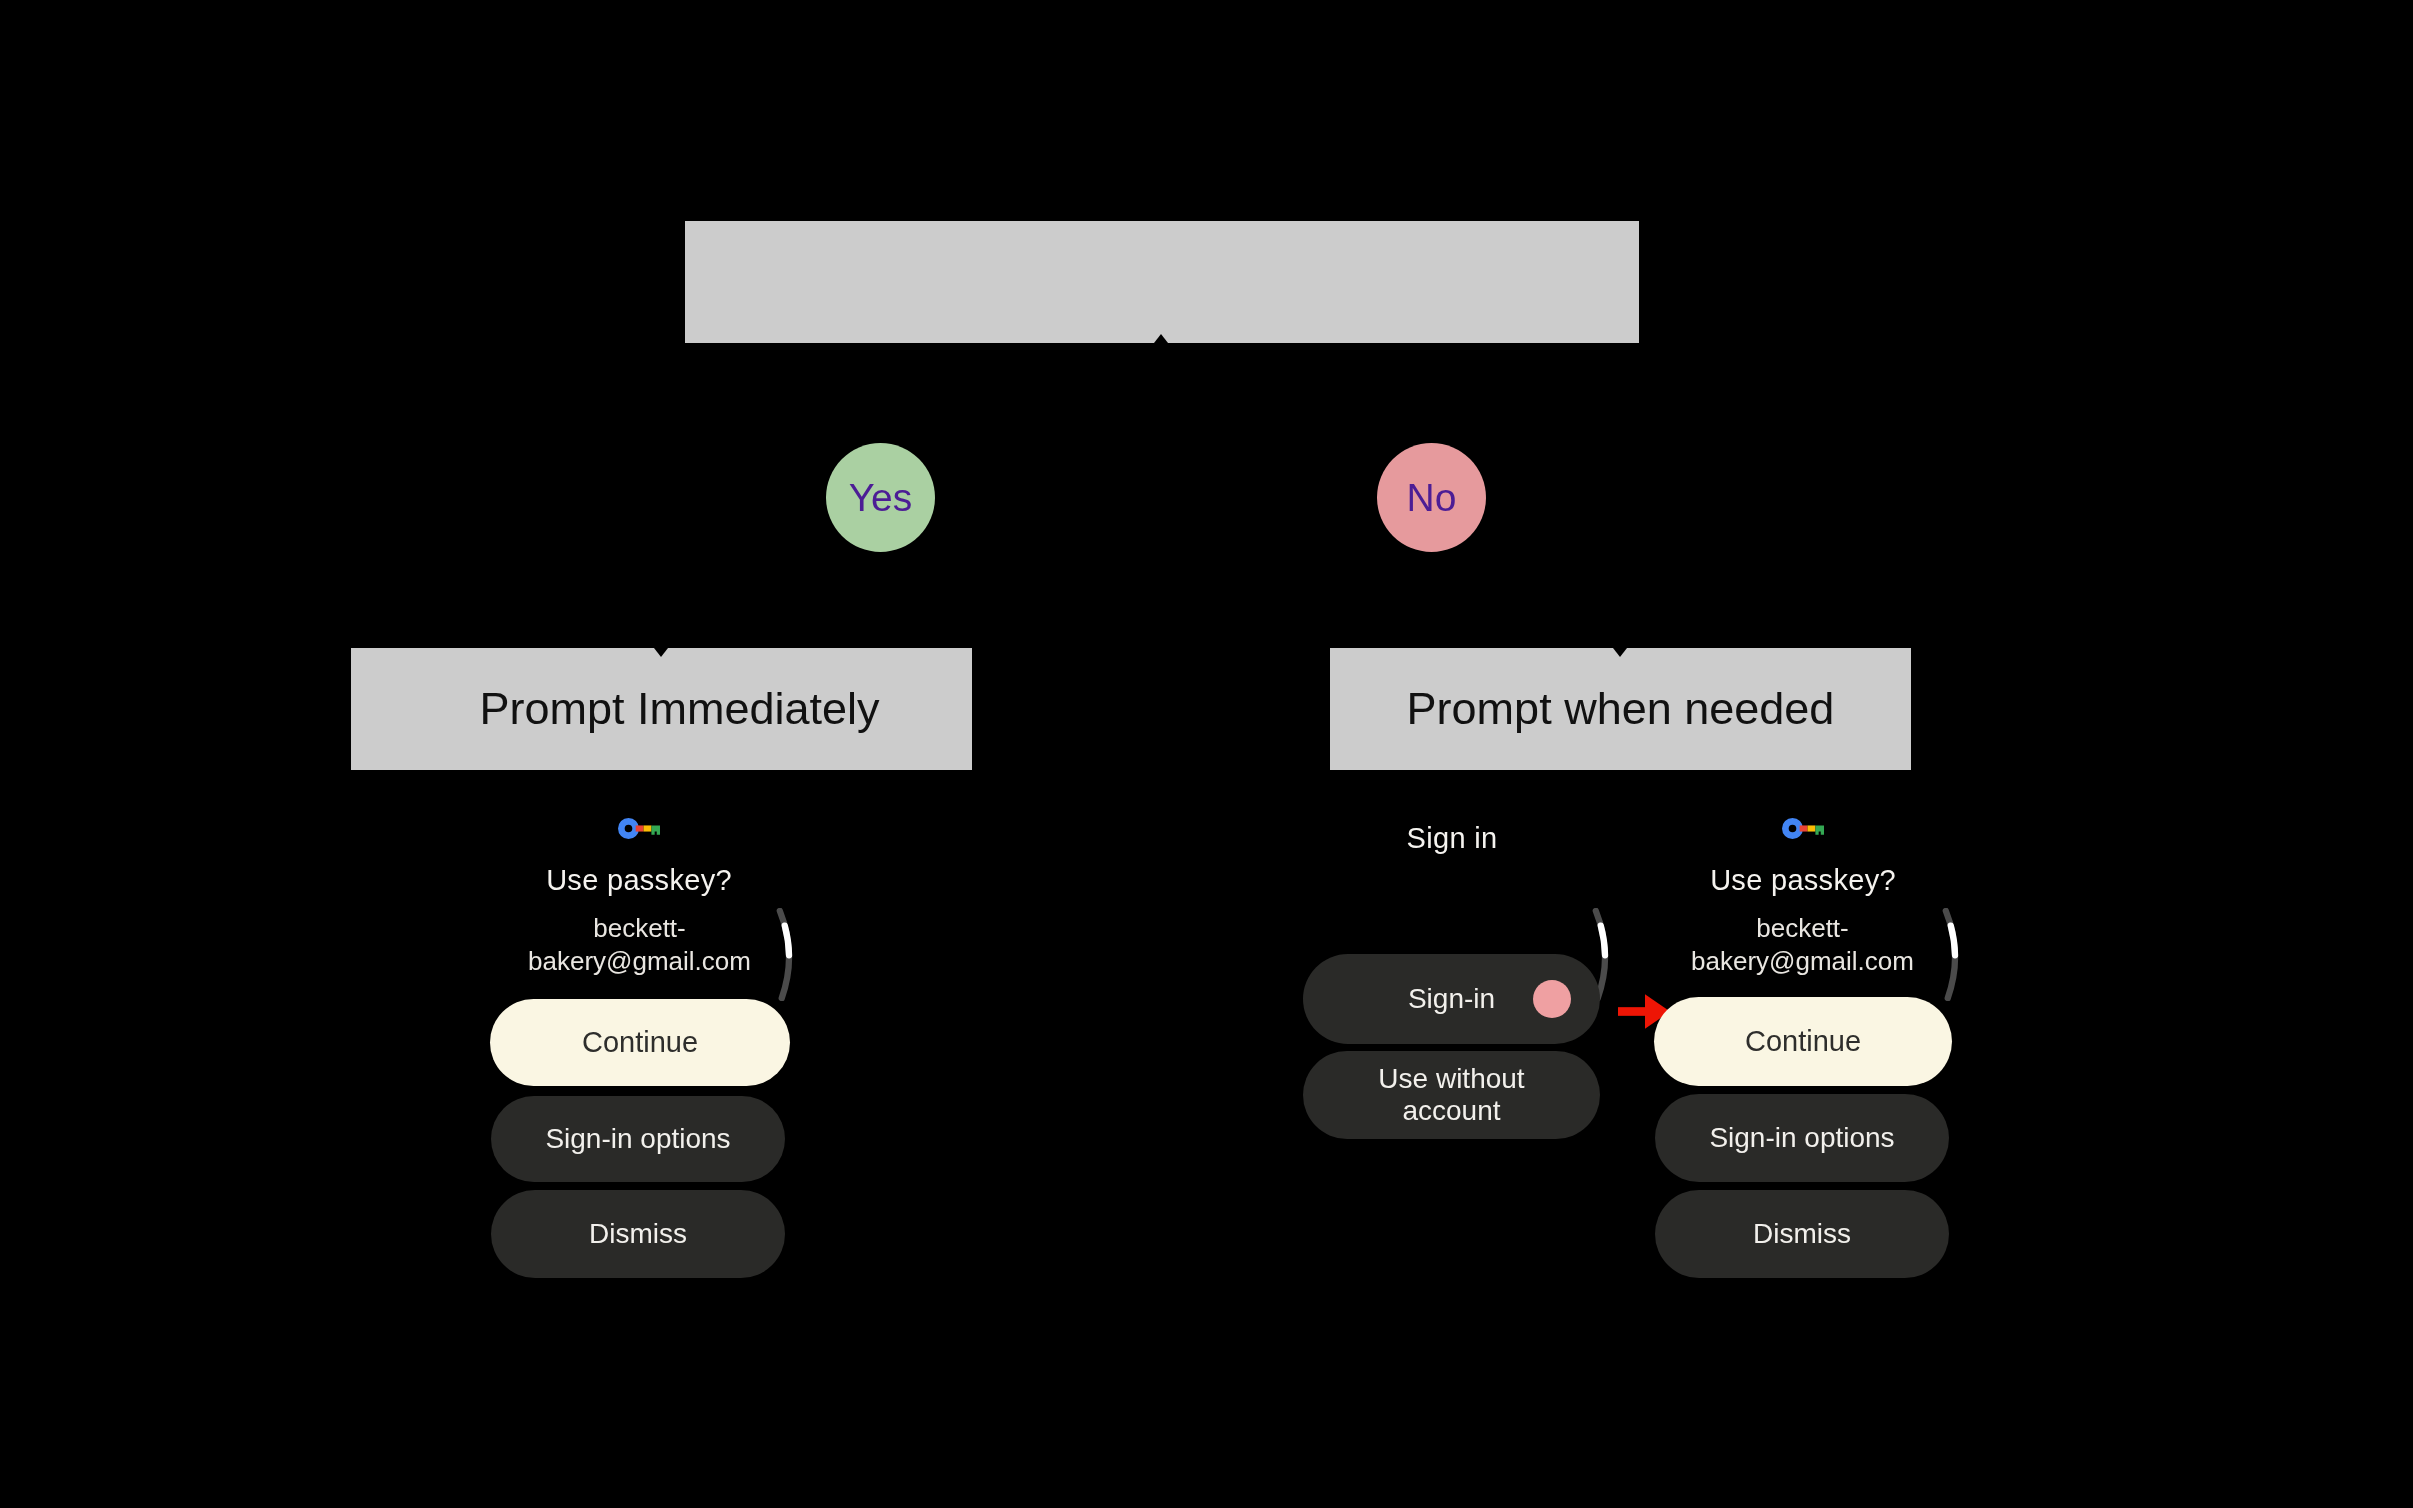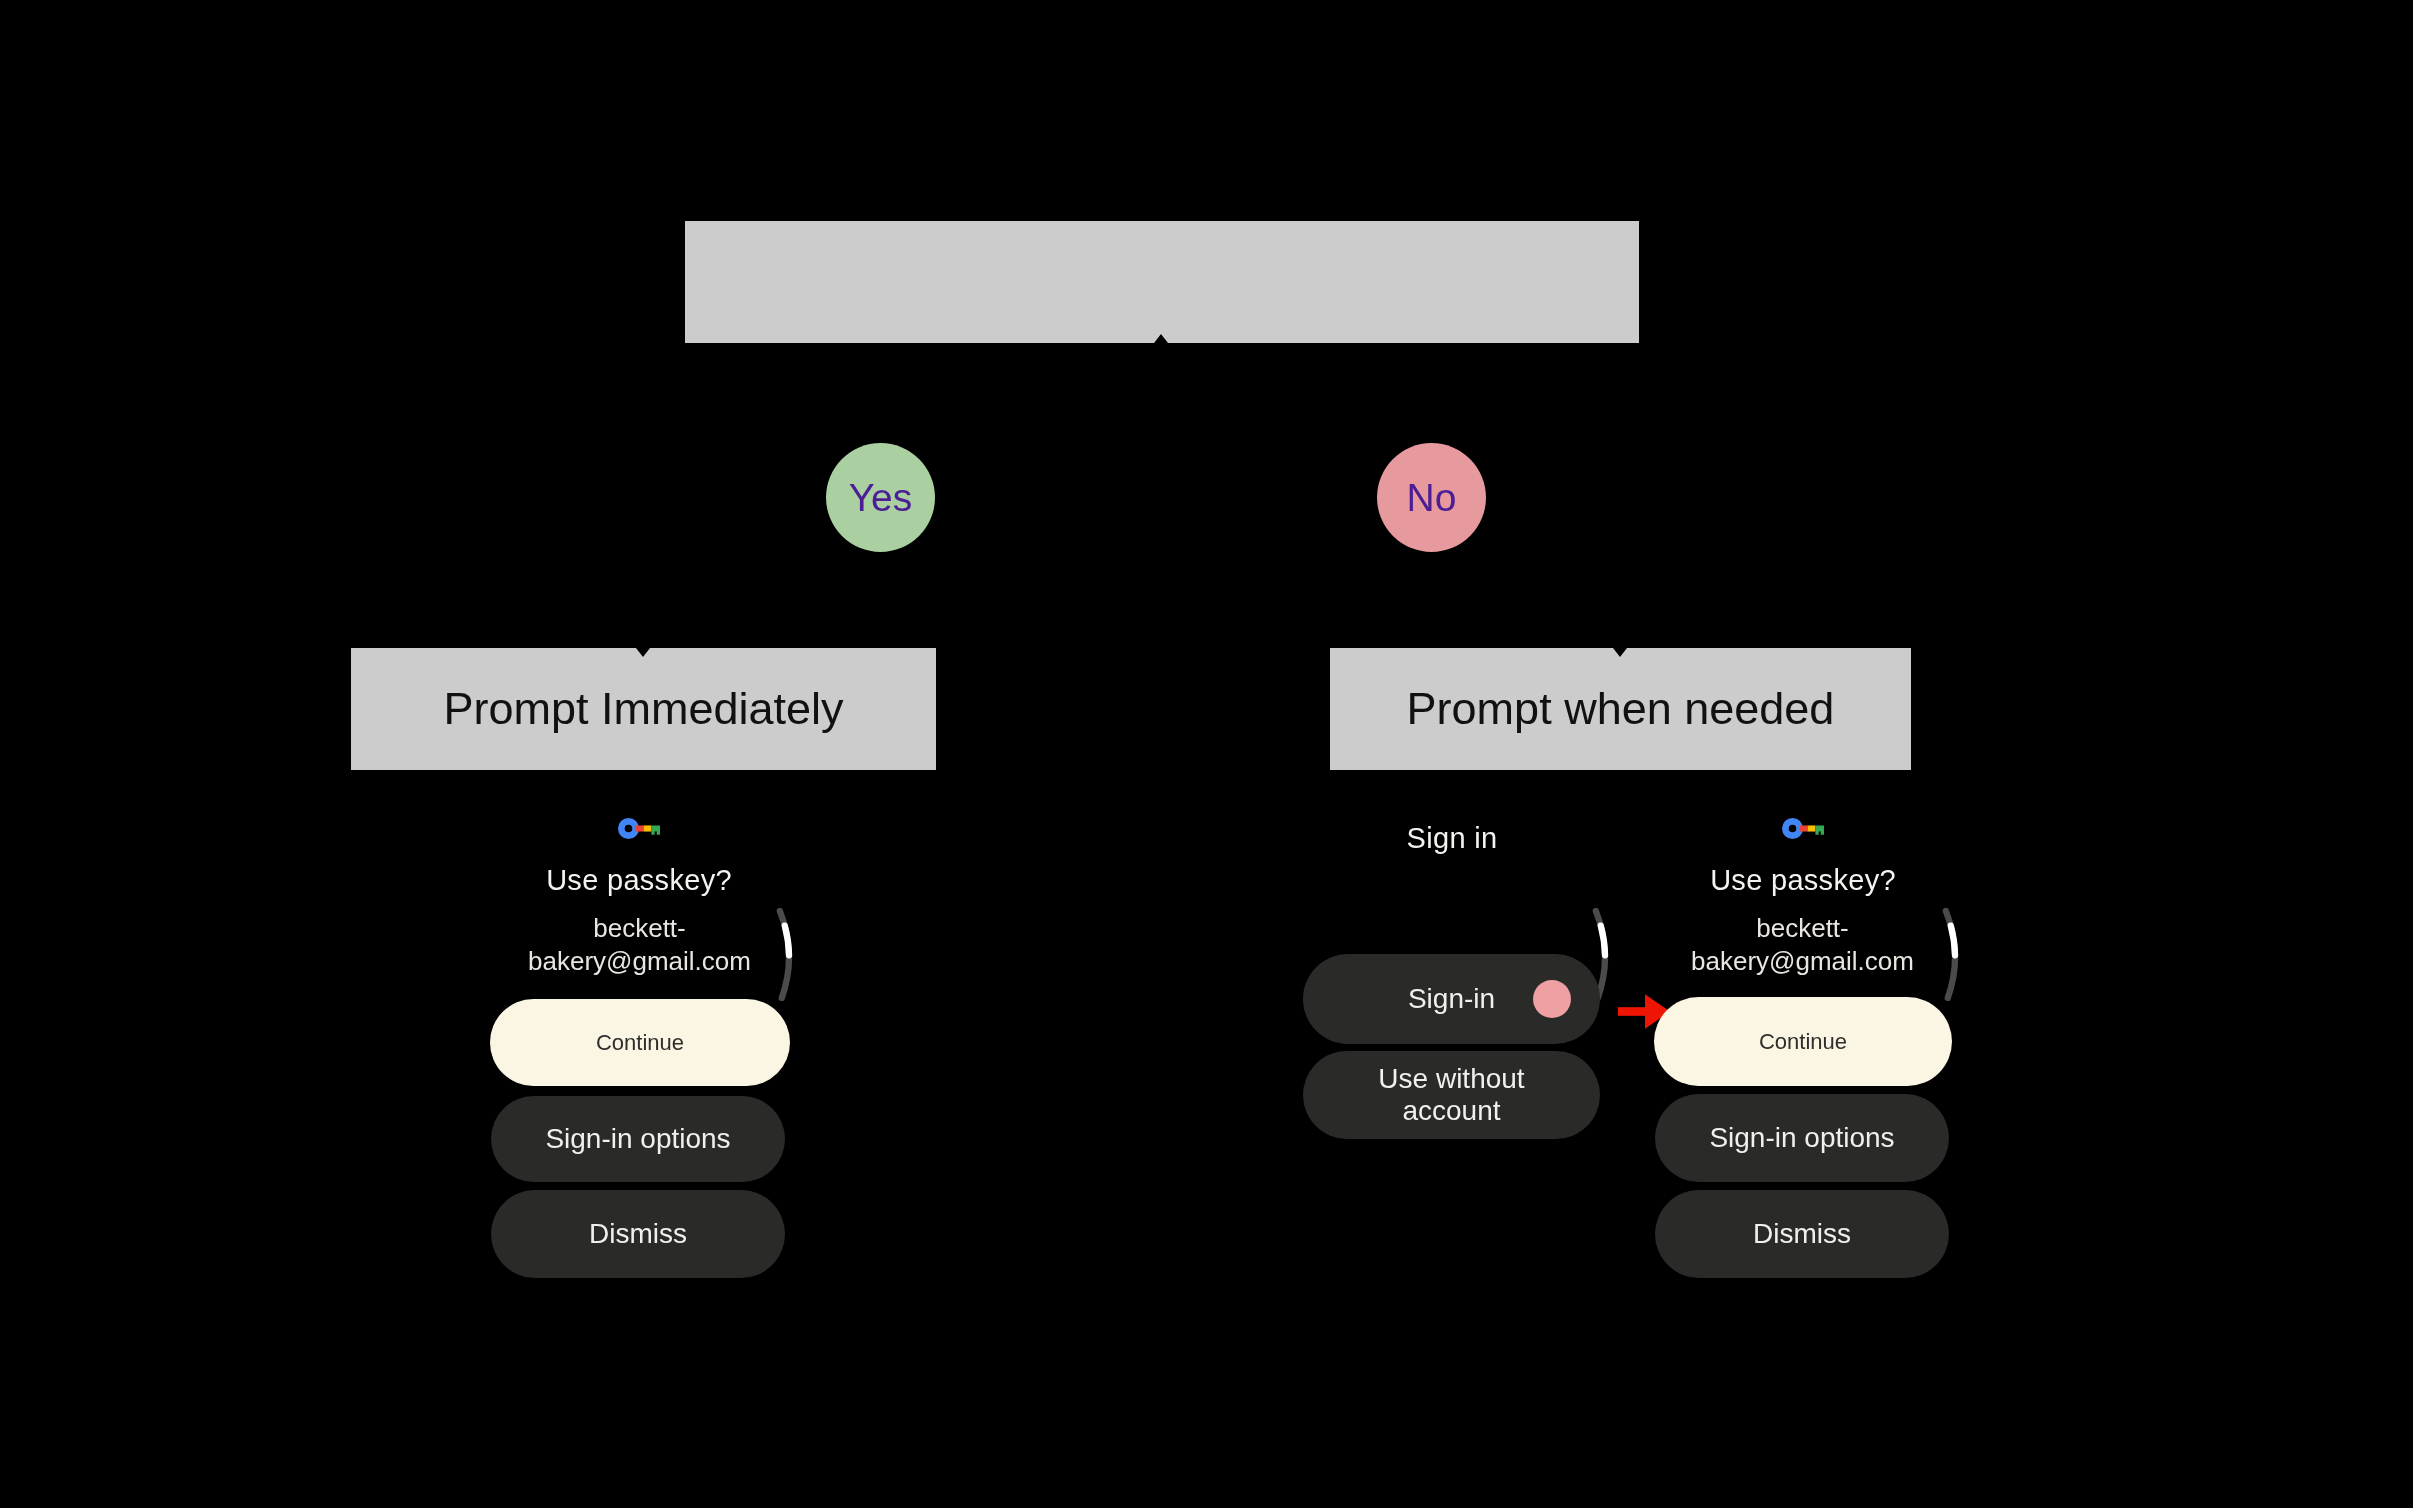--- a/index.html
+++ b/index.html
@@ -32,21 +32,21 @@
   }
   .flow-box .notch-down {
     position: absolute;
     top: 0; left: 50%; margin-left: -7.7px;
     width: 0; height: 0;
     border-left: 7.7px solid transparent;
     border-right: 7.7px solid transparent;
     border-top: 9.7px solid #000;
   }
   #question-node { left: 685px; top: 221px; width: 954px; height: 122px; font-size: 44px; }
-  #branch-left   { left: 351px; top: 648px; width: 585px; height: 122px; font-size: 45px; }
+  #branch-left   { left: 351px; top: 648px; width: 585px; height: 122px; font-size: 45px; padding-left: 36px; }
   #branch-right  { left: 1330px; top: 648px; width: 581px; height: 122px; font-size: 45px; }
 
   .decision-circle {
     position: absolute;
     width: 109px; height: 109px;
     border-radius: 50%;
     display: flex; align-items: center; justify-content: center;
     font-size: 39px; color: #4c1d95;
   }
   #yes-node { left: 826px; top: 443px; background: #aad0a2; }
@@ -69,21 +69,21 @@
     line-height: 33px;
   }
 
   
   .pill {
     position: absolute;
     border-radius: 45px;
     display: flex; align-items: center; justify-content: center;
     text-align: center;
   }
-  .pill.primary { background: #faf6e3; color: #2e2e2c; font-size: 22px; font-weight: 500; }
+  .pill.primary { background: #faf6e3; color: #2e2e2c; font-size: 29px; font-weight: 500; }
   .pill.secondary { background: #2a2a28; color: #f2f0ec; font-size: 28px; }
 
   #lw-continue { left: 490px; top: 999px; width: 300px; height: 87px; }
   #lw-options  { left: 491px; top: 1096px; width: 294px; height: 86px; }
   #lw-dismiss  { left: 491px; top: 1190px; width: 294px; height: 88px; }
 
   #sw-signin   { left: 1303px; top: 954px;  width: 297px; height: 90px; }
   #sw-noacct   { left: 1303px; top: 1051px; width: 297px; height: 88px; line-height: 32px; }
   #sw-noacct span { display: inline-block; width: 183px; }
 

